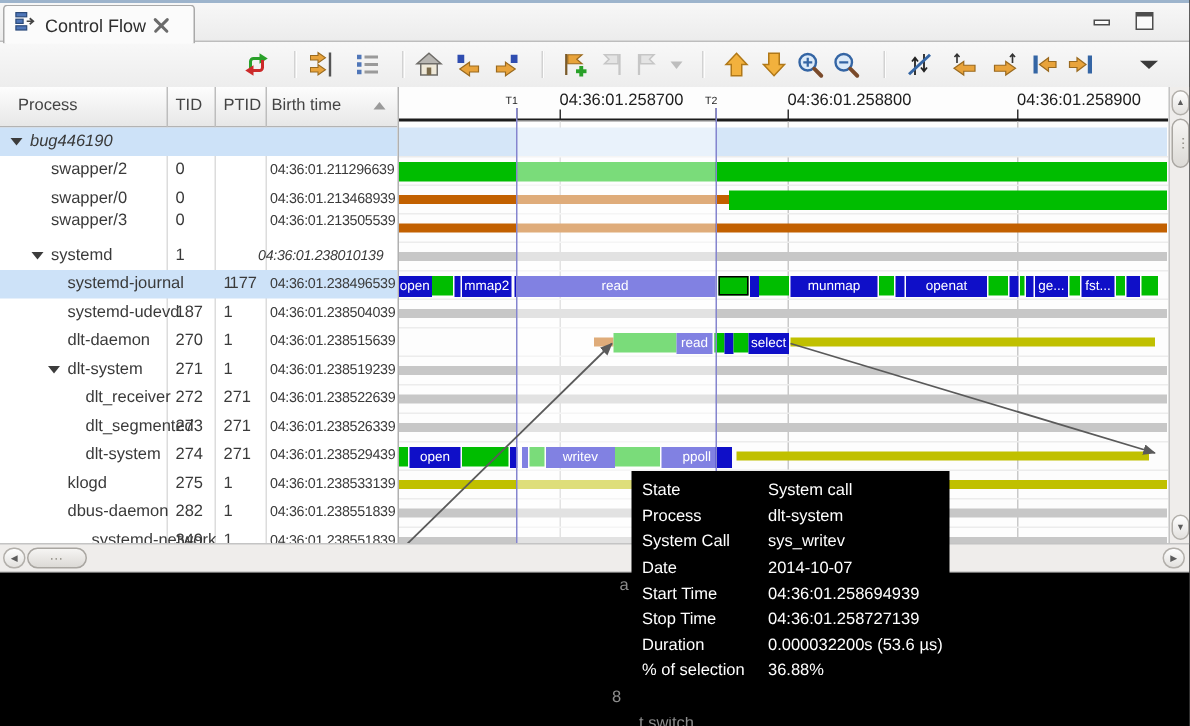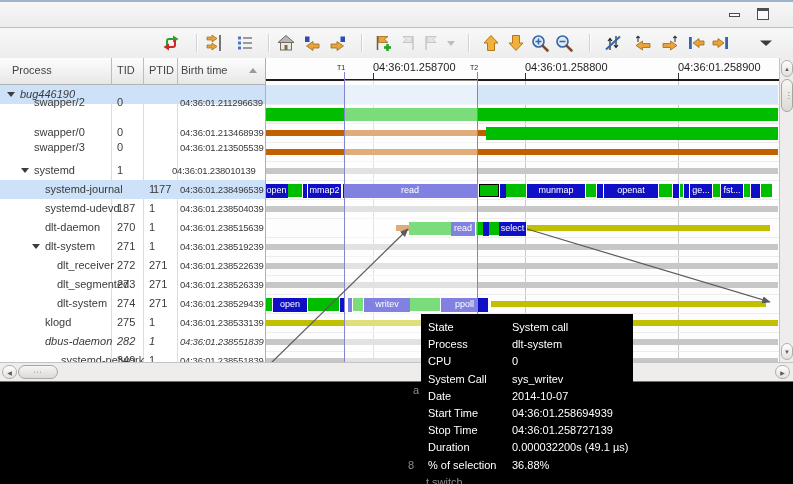--- a/index.html
+++ b/index.html
@@ -86,20 +86,30 @@
   .fragment{position:absolute;color:#8d8d8d;font-size:11px;z-index:4;}
 </style>
 </head>
 <body>
 
 <div class="screen">
   <div class="app">
     <div class="app-topline"></div>
 
     <div class="tabbar">
+      <div class="tab">
+        <span id="tab-icon"><svg width="16" height="16" viewBox="0 0 20 20">
+              <rect x="2" y="3" width="9" height="3.5" fill="#4f76b8" stroke="#2b4a7a"></rect>
+              <rect x="2" y="8.5" width="6" height="3.5" fill="#4f76b8" stroke="#2b4a7a"></rect>
+              <rect x="2" y="14" width="9" height="3.5" fill="#4f76b8" stroke="#2b4a7a"></rect>
+              <path d="M11 10.2 h5 M13.5 7.7 l3 2.5 -3 2.5" fill="none" stroke="#444" stroke-width="1.4"></path>
+            </svg></span>
+        <span class="tab-label">Control Flow</span>
+        <span class="tab-close"></span>
+      </div>
       <div class="winbtn win-min"></div>
       <div class="winbtn win-max"></div>
     </div>
 
     <div class="toolbar" id="toolbar">
         <button class="tbtn" style="left: 160px;"><span><svg width="20" height="20" viewBox="0 0 20 20">
               <path d="M6 14 V8 a2 2 0 0 1 2-2 h6" fill="none" stroke="#2aa12a" stroke-width="2"></path>
               <polygon points="12,2.5 17.5,6 12,9.5" fill="#2aa12a"></polygon>
               <path d="M14 7 v5 a2 2 0 0 1 -2 2 h-6" fill="none" stroke="#cc2a2a" stroke-width="2"></path>
               <polygon points="8,10.5 2.5,14 8,17.5" fill="#cc2a2a"></polygon>
@@ -210,21 +220,21 @@
       <div class="col-sep" style="left: 111px; top: 27px;"></div>
           <div class="col-sep" style="left: 143px; top: 27px;"></div>
           <div class="col-sep" style="left: 177px; top: 27px;"></div>
           <div class="trow sel" style="top: 27px; font-style: italic;">
             <div class="exp-tri" style="left: 7px;"></div>
             <span class="tcell" style="left: 20px;">bug446190</span>
             <span class="tcell" style="left: 117px;"></span>
             <span class="tcell" style="left: 149px;"></span>
             <span class="tcell birth" style="left: 180px;"></span>
           </div>
-          <div class="trow" style="top: 35px;">
+          <div class="trow" style="top: 46px;">
             <span class="tcell" style="left: 34px;">swapper/2</span>
             <span class="tcell" style="left: 117px;">0</span>
             <span class="tcell" style="left: 149px;"></span>
             <span class="tcell birth" style="left: 180px;">04:36:01.211296639</span>
           </div>
           <div class="trow" style="top: 65px;">
             <span class="tcell" style="left: 34px;">swapper/0</span>
             <span class="tcell" style="left: 117px;">0</span>
             <span class="tcell" style="left: 149px;"></span>
             <span class="tcell birth" style="left: 180px;">04:36:01.213468939</span>
@@ -233,21 +243,21 @@
             <span class="tcell" style="left: 34px;">swapper/3</span>
             <span class="tcell" style="left: 117px;">0</span>
             <span class="tcell" style="left: 149px;"></span>
             <span class="tcell birth" style="left: 180px;">04:36:01.213505539</span>
           </div>
           <div class="trow" style="top: 103px;">
             <div class="exp-tri" style="left: 21px;"></div>
             <span class="tcell" style="left: 34px;">systemd</span>
             <span class="tcell" style="left: 117px;">1</span>
             <span class="tcell" style="left: 149px;"></span>
-            <span class="tcell birth" style="left: 172px;">04:36:01.238010139</span>
+            <span class="tcell birth" style="left: 172px; font-style: italic;">04:36:01.238010139</span>
           </div>
           <div class="trow sel" style="top: 122px;">
             <span class="tcell" style="left: 45px;">systemd-journal</span>
             <span class="tcell" style="left: 117px; margin-left: 36px;">177</span>
             <span class="tcell" style="left: 149px;">1</span>
             <span class="tcell birth" style="left: 180px;">04:36:01.238496539</span>
           </div>
           <div class="trow" style="top: 141px;">
             <span class="tcell" style="left: 45px;">systemd-udevd</span>
             <span class="tcell" style="left: 117px;">187</span>
@@ -284,21 +294,21 @@
             <span class="tcell" style="left: 117px;">274</span>
             <span class="tcell" style="left: 149px;">271</span>
             <span class="tcell birth" style="left: 180px;">04:36:01.238529439</span>
           </div>
           <div class="trow" style="top: 255px;">
             <span class="tcell" style="left: 45px;">klogd</span>
             <span class="tcell" style="left: 117px;">275</span>
             <span class="tcell" style="left: 149px;">1</span>
             <span class="tcell birth" style="left: 180px;">04:36:01.238533139</span>
           </div>
-          <div class="trow" style="top: 274px; font-style: italic;">
+          <div class="trow" style="top: 274px;">
             <span class="tcell" style="left: 45px;">dbus-daemon</span>
             <span class="tcell" style="left: 117px;">282</span>
             <span class="tcell" style="left: 149px;">1</span>
             <span class="tcell birth" style="left: 180px;">04:36:01.238551839</span>
           </div>
           <div class="trow" style="top: 293px;">
             <span class="tcell" style="left: 61px; text-align: right;">systemd-network</span>
             <span class="tcell" style="left: 117px;">349</span>
             <span class="tcell" style="left: 149px;">1</span>
             <span class="tcell birth" style="left: 180px;">04:36:01.238551839</span>
@@ -456,26 +466,25 @@
         <div class="sb-thumb" style="left:18px;top:2px;width:40px;height:14px">
           <div class="grip-dots" style="left:14px;top:1px">⋯</div>
         </div>
         <div class="sb-cap" style="left:775px;top:2px;width:15px;height:14px;font-size:6px;line-height:14px">▶</div>
       </div>
   </div>
 
   <div class="tooltip" id="tooltip">
       <div class="tt-row"><span class="tt-l">State</span><span>System call</span></div>
       <div class="tt-row"><span class="tt-l">Process</span><span>dlt-system</span></div>
-      <div class="tt-row"><span class="tt-l">CPU</span><span>0</span></div>
       <div class="tt-row"><span class="tt-l">System Call</span><span>sys_writev</span></div>
       <div class="tt-row"><span class="tt-l">Date</span><span>2014-10-07</span></div>
       <div class="tt-row"><span class="tt-l">Start Time</span><span>04:36:01.258694939</span></div>
       <div class="tt-row"><span class="tt-l">Stop Time</span><span>04:36:01.258727139</span></div>
-      <div class="tt-row"><span class="tt-l">Duration</span><span>0.000032200s (49.1 µs)</span></div>
+      <div class="tt-row"><span class="tt-l">Duration</span><span>0.000032200s (53.6 µs)</span></div>
       <div class="tt-row"><span class="tt-l">% of selection</span><span>36.88%</span></div>
     </div>
   <div id="fragments">
       <div class="fragment" style="left: 413px; top: 384px;">a</div>
       <div class="fragment" style="left: 408px; top: 459px;">8</div>
       <div class="fragment" style="left: 426px; top: 476px;">t switch</div>
     </div>
 </div>
 
 </body></html>

